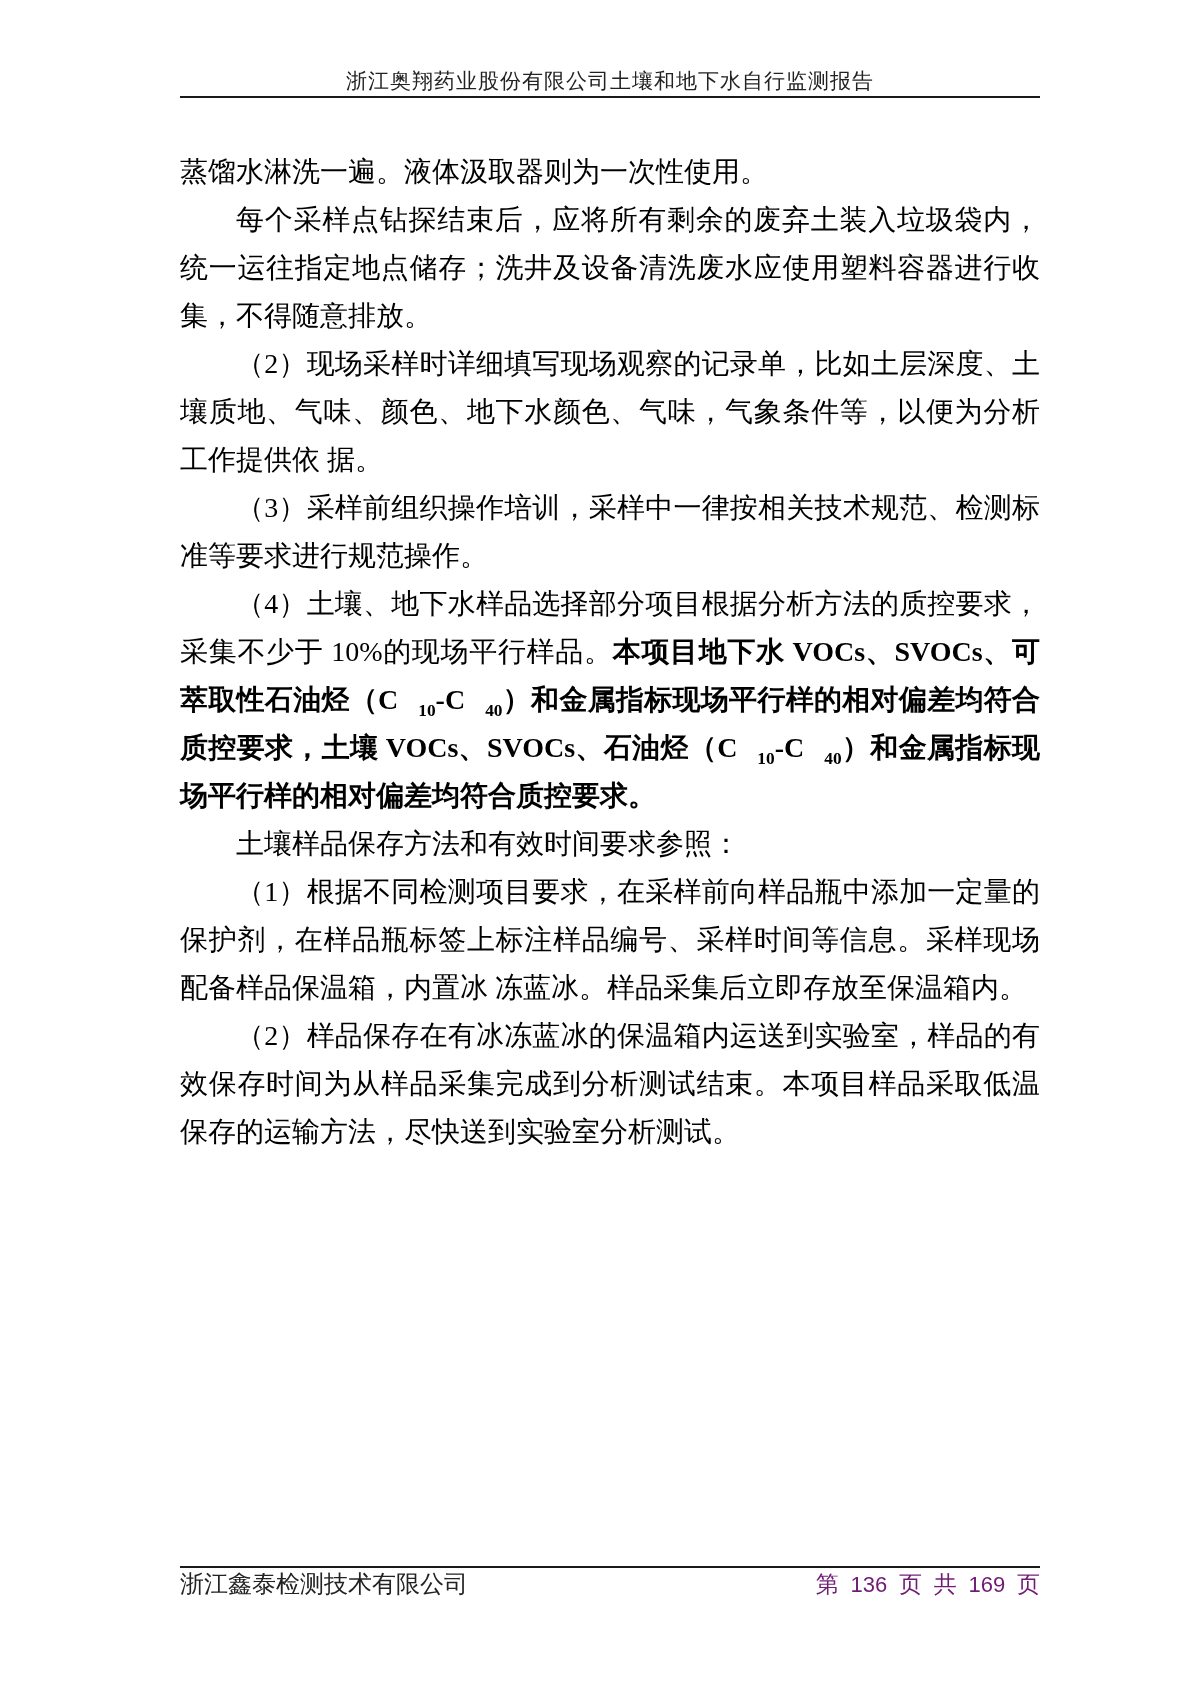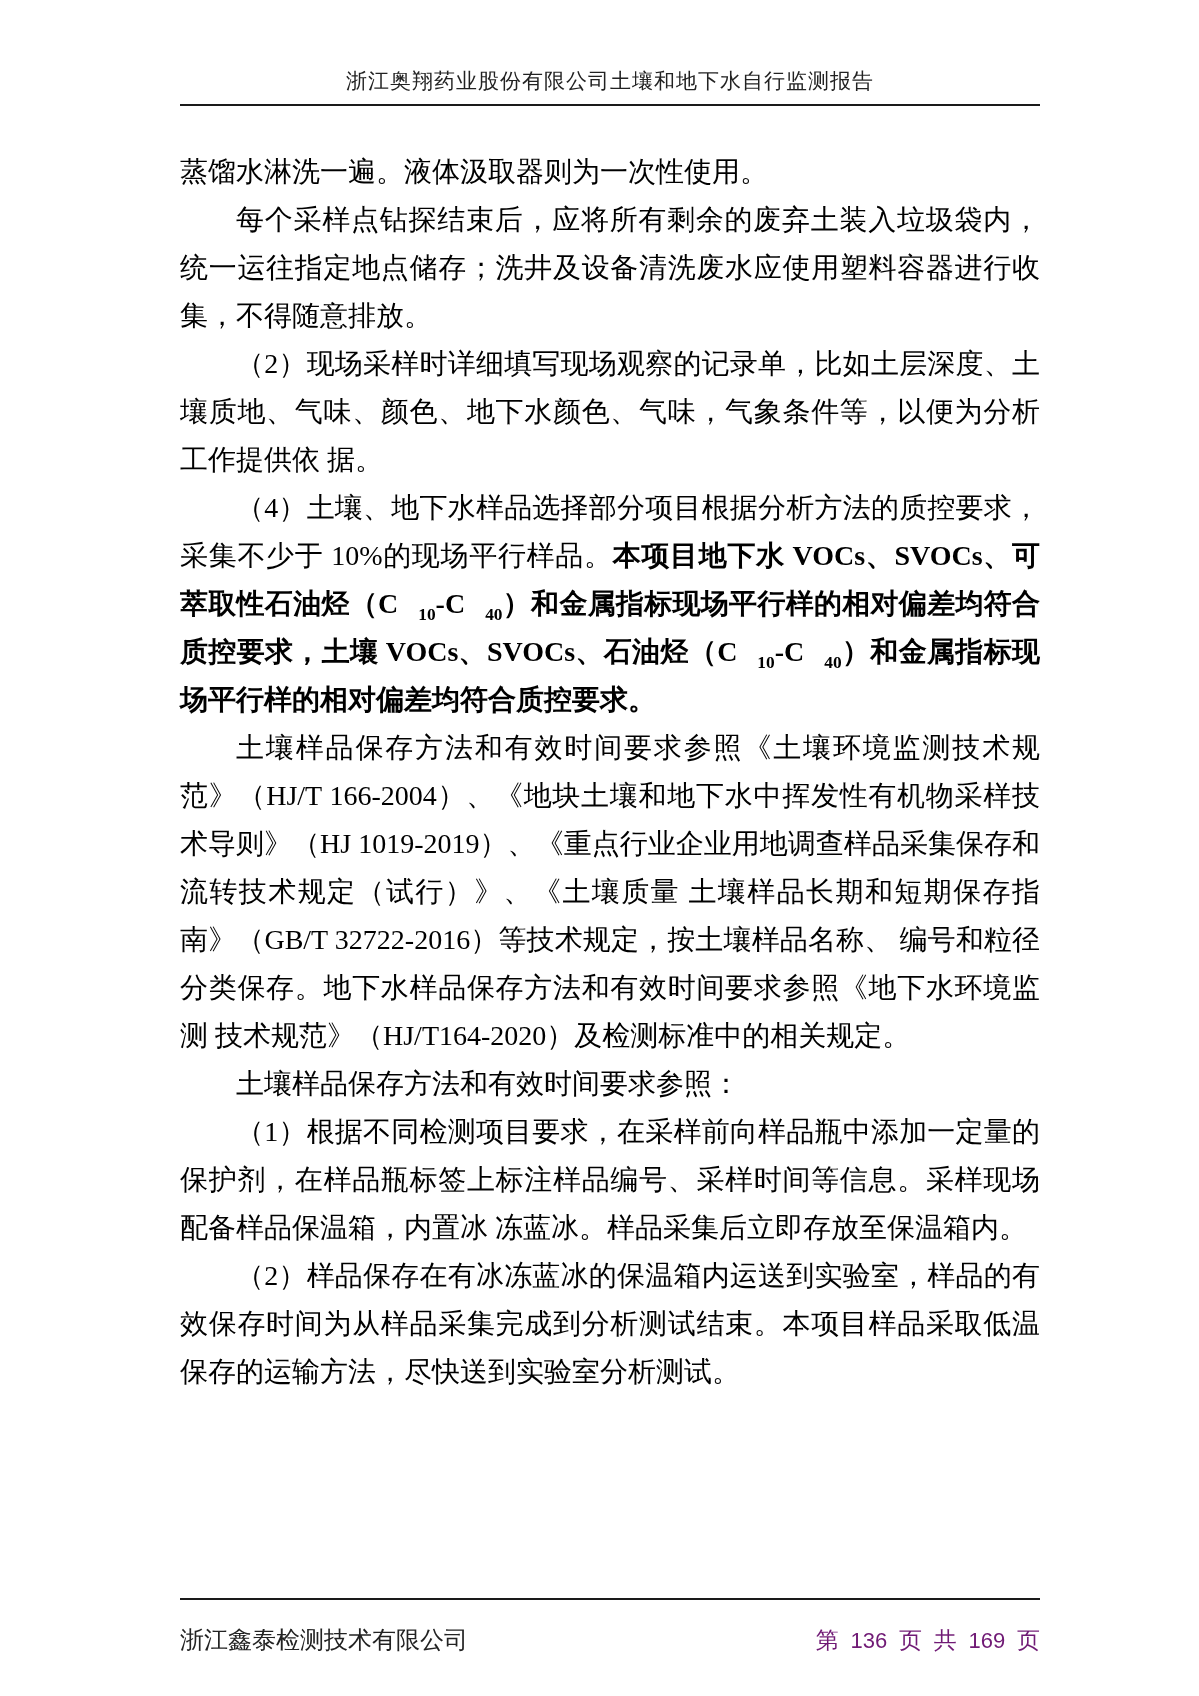--- a/index.html
+++ b/index.html
@@ -22,21 +22,21 @@
     background: #ffffff;
   }
   
   .page-header {
     position: absolute;
     top: 68px;
     left: 180px;
     width: 860px;
     text-align: center;
     border-bottom: 2px solid #1a1a1a;
-    padding-bottom: 10px;
+    padding-bottom: 2px;
   }
   .header-title {
     font-size: 21px;
     line-height: 26px;
     color: #222222;
     letter-spacing: 1px;
   }
   
   .page-body {
     position: absolute;
@@ -66,25 +66,24 @@
     line-height: 0;
     margin-left: 20px;
   }
   
   .page-footer {
     position: absolute;
     top: 1566px;
     left: 180px;
     width: 860px;
     border-top: 2px solid #1a1a1a;
-    padding-top: 24px;
+    padding-top: 0;
     display: flex;
     justify-content: space-between;
     align-items: baseline;
-    margin-top: 32px;
   }
   .footer-company {
     font-size: 24px;
     color: #222222;
   }
   .footer-pageinfo {
     font-size: 23px;
     color: #701a75;
     text-align: right;
   }
@@ -102,22 +101,22 @@
 <div class="page">
 
   <header class="page-header">
     <div class="header-title">浙江奥翔药业股份有限公司土壤和地下水自行监测报告</div>
   </header>
 
   <main class="page-body">
       <p class=""><span>蒸馏水淋洗一遍。液体汲取器则为一次性使用。</span></p>
       <p class="indent"><span>每个采样点钻探结束后，应将所有剩余的废弃土装入垃圾袋内，统一运往指定地点储存；洗井及设备清洗废水应使用塑料容器进行收集，不得随意排放。</span></p>
       <p class="indent"><span>（2）现场采样时详细填写现场观察的记录单，比如土层深度、土壤质地、气味、颜色、地下水颜色、气味，气象条件等，以便为分析工作提供依 据。</span></p>
+      <p class="indent"><span>（3）采样前组织操作培训，采样中一律按相关技术规范、检测标准等要求进行规范操作。</span></p>
       <p class="indent"><span>（4）土壤、地下水样品选择部分项目根据分析方法的质控要求，采集不少于 10%的现场平行样品。</span><span class="bold">本项目地下水 VOCs、SVOCs、可萃取性石油烃（C</span><sub class="bold">10</sub><span class="bold">-C</span><sub class="bold">40</sub><span class="bold">）和金属指标现场平行样的相对偏差均符合质控要求，土壤 VOCs、SVOCs、石油烃（C</span><sub class="bold">10</sub><span class="bold">-C</span><sub class="bold">40</sub><span class="bold">）和金属指标现场平行样的相对偏差均符合质控要求。</span></p>
-      <p class="indent"><span>土壤样品保存方法和有效时间要求参照《土壤环境监测技术规范》（HJ/T 166-2004）、《地块土壤和地下水中挥发性有机物采样技术导则》（HJ 1019-2019）、《重点行业企业用地调查样品采集保存和流转技术规定（试行）》、《土壤质量 土壤样品长期和短期保存指南》（GB/T 32722-2016）等技术规定，按土壤样品名称、 编号和粒径分类保存。地下水样品保存方法和有效时间要求参照《地下水环境监测 技术规范》（HJ/T164-2020）及检测标准中的相关规定。</span></p>
       <p class="indent"><span>土壤样品保存方法和有效时间要求参照：</span></p>
       <p class="indent"><span>（1）根据不同检测项目要求，在采样前向样品瓶中添加一定量的保护剂，在样品瓶标签上标注样品编号、采样时间等信息。采样现场配备样品保温箱，内置冰 冻蓝冰。样品采集后立即存放至保温箱内。</span></p>
       <p class="indent"><span>（2）样品保存在有冰冻蓝冰的保温箱内运送到实验室，样品的有效保存时间为从样品采集完成到分析测试结束。本项目样品采取低温保存的运输方法，尽快送到实验室分析测试。</span></p>
     </main>
 
   <footer class="page-footer">
     <span class="footer-company">浙江鑫泰检测技术有限公司</span>
     <span class="footer-pageinfo">
       <span>第</span>
       <span class="num">136</span>

